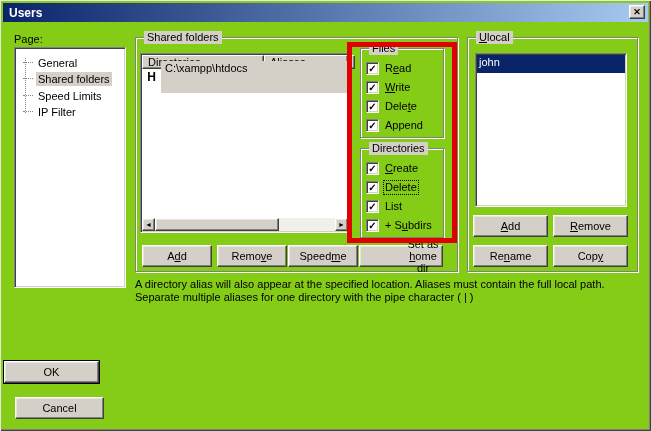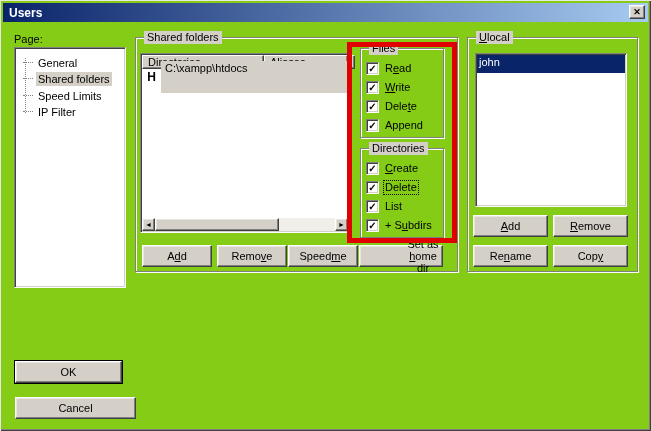--- a/index.html
+++ b/index.html
@@ -228,18 +228,19 @@
     <span><span></span><span class="u">R</span><span>emove</span></span>
   </button>
   <button class="btn" style="left:473px; top:245px; width:75px; height:22px;">
     <span><span>Re</span><span class="u">n</span><span>ame</span></span>
   </button>
   <button class="btn" style="left:553px; top:245px; width:75px; height:22px;">
     <span><span>Cop</span><span class="u">y</span><span></span></span>
   </button>
 
   <div class="notes">
-  </div>
-
-  <button class="btn default-btn" style="left:15px; top:361px; width:107px; height:22px;">OK</button>
-  <button class="btn" style="left:15px; top:397px; width:121px; height:22px;">Cancel</button>
+    <p>A directory alias will also appear at the specified location. Aliases must contain the full local path. Separate multiple aliases for one directory with the pipe character ( | )</p>
+  </div>
+
+  <button class="btn default-btn" style="left:4px; top:361px; width:95px; height:22px;">OK</button>
+  <button class="btn" style="left:15px; top:397px; width:89px; height:22px;">Cancel</button>
 
 </div>
 
 </body></html>

